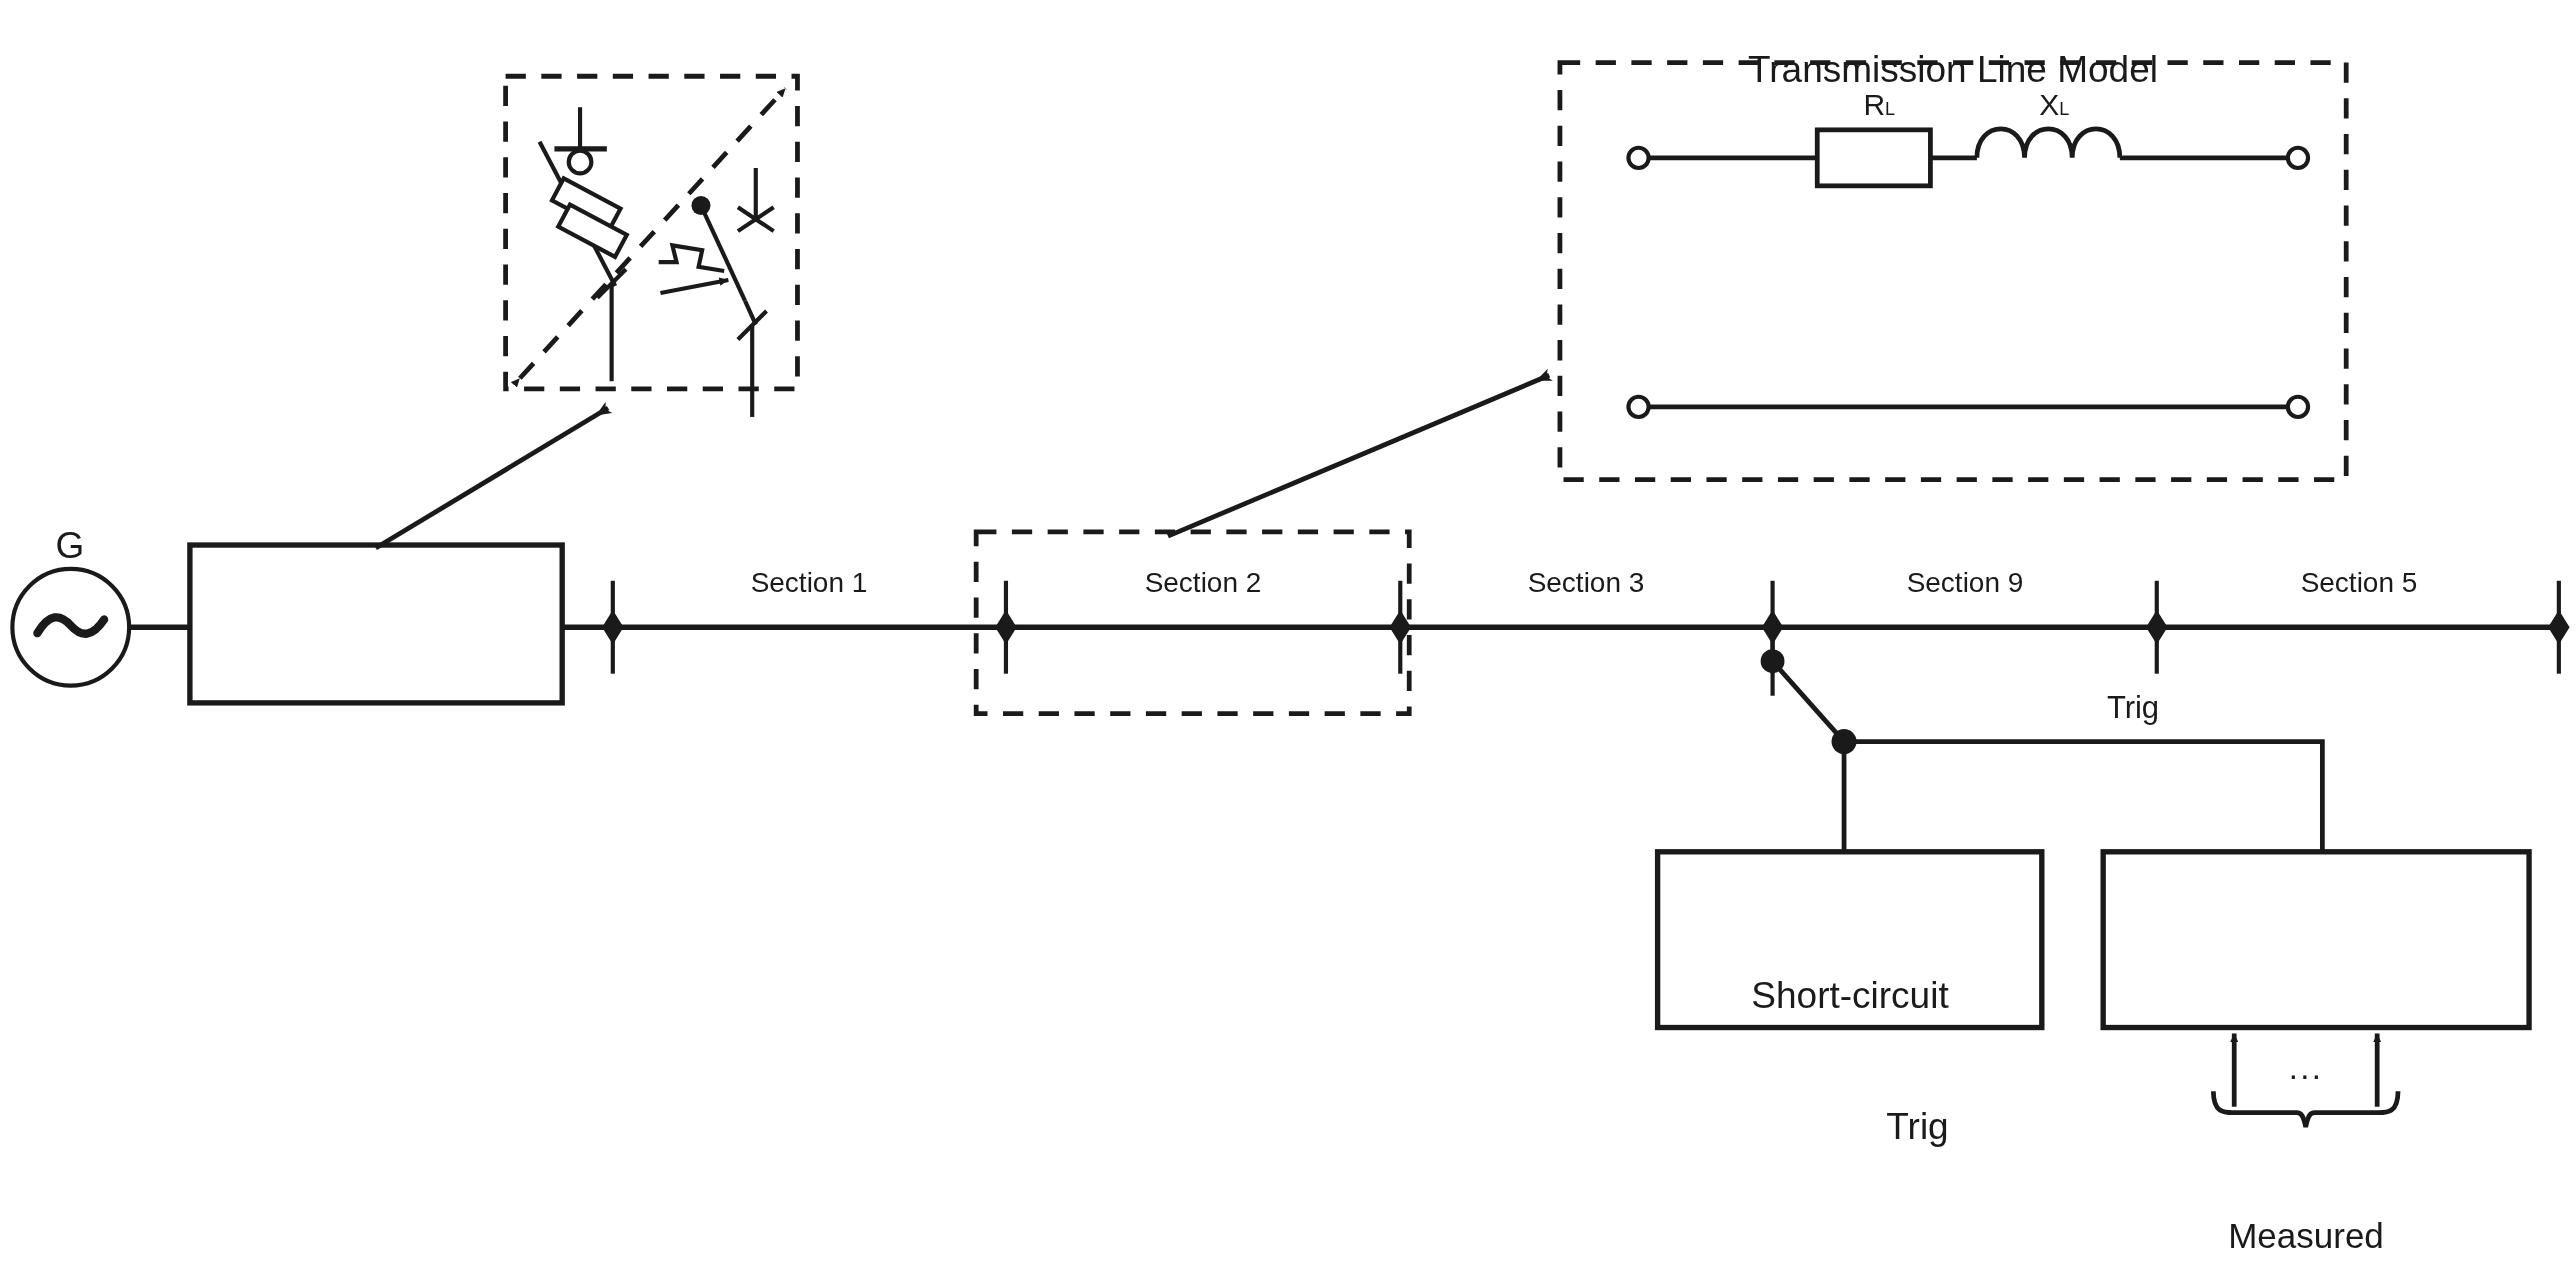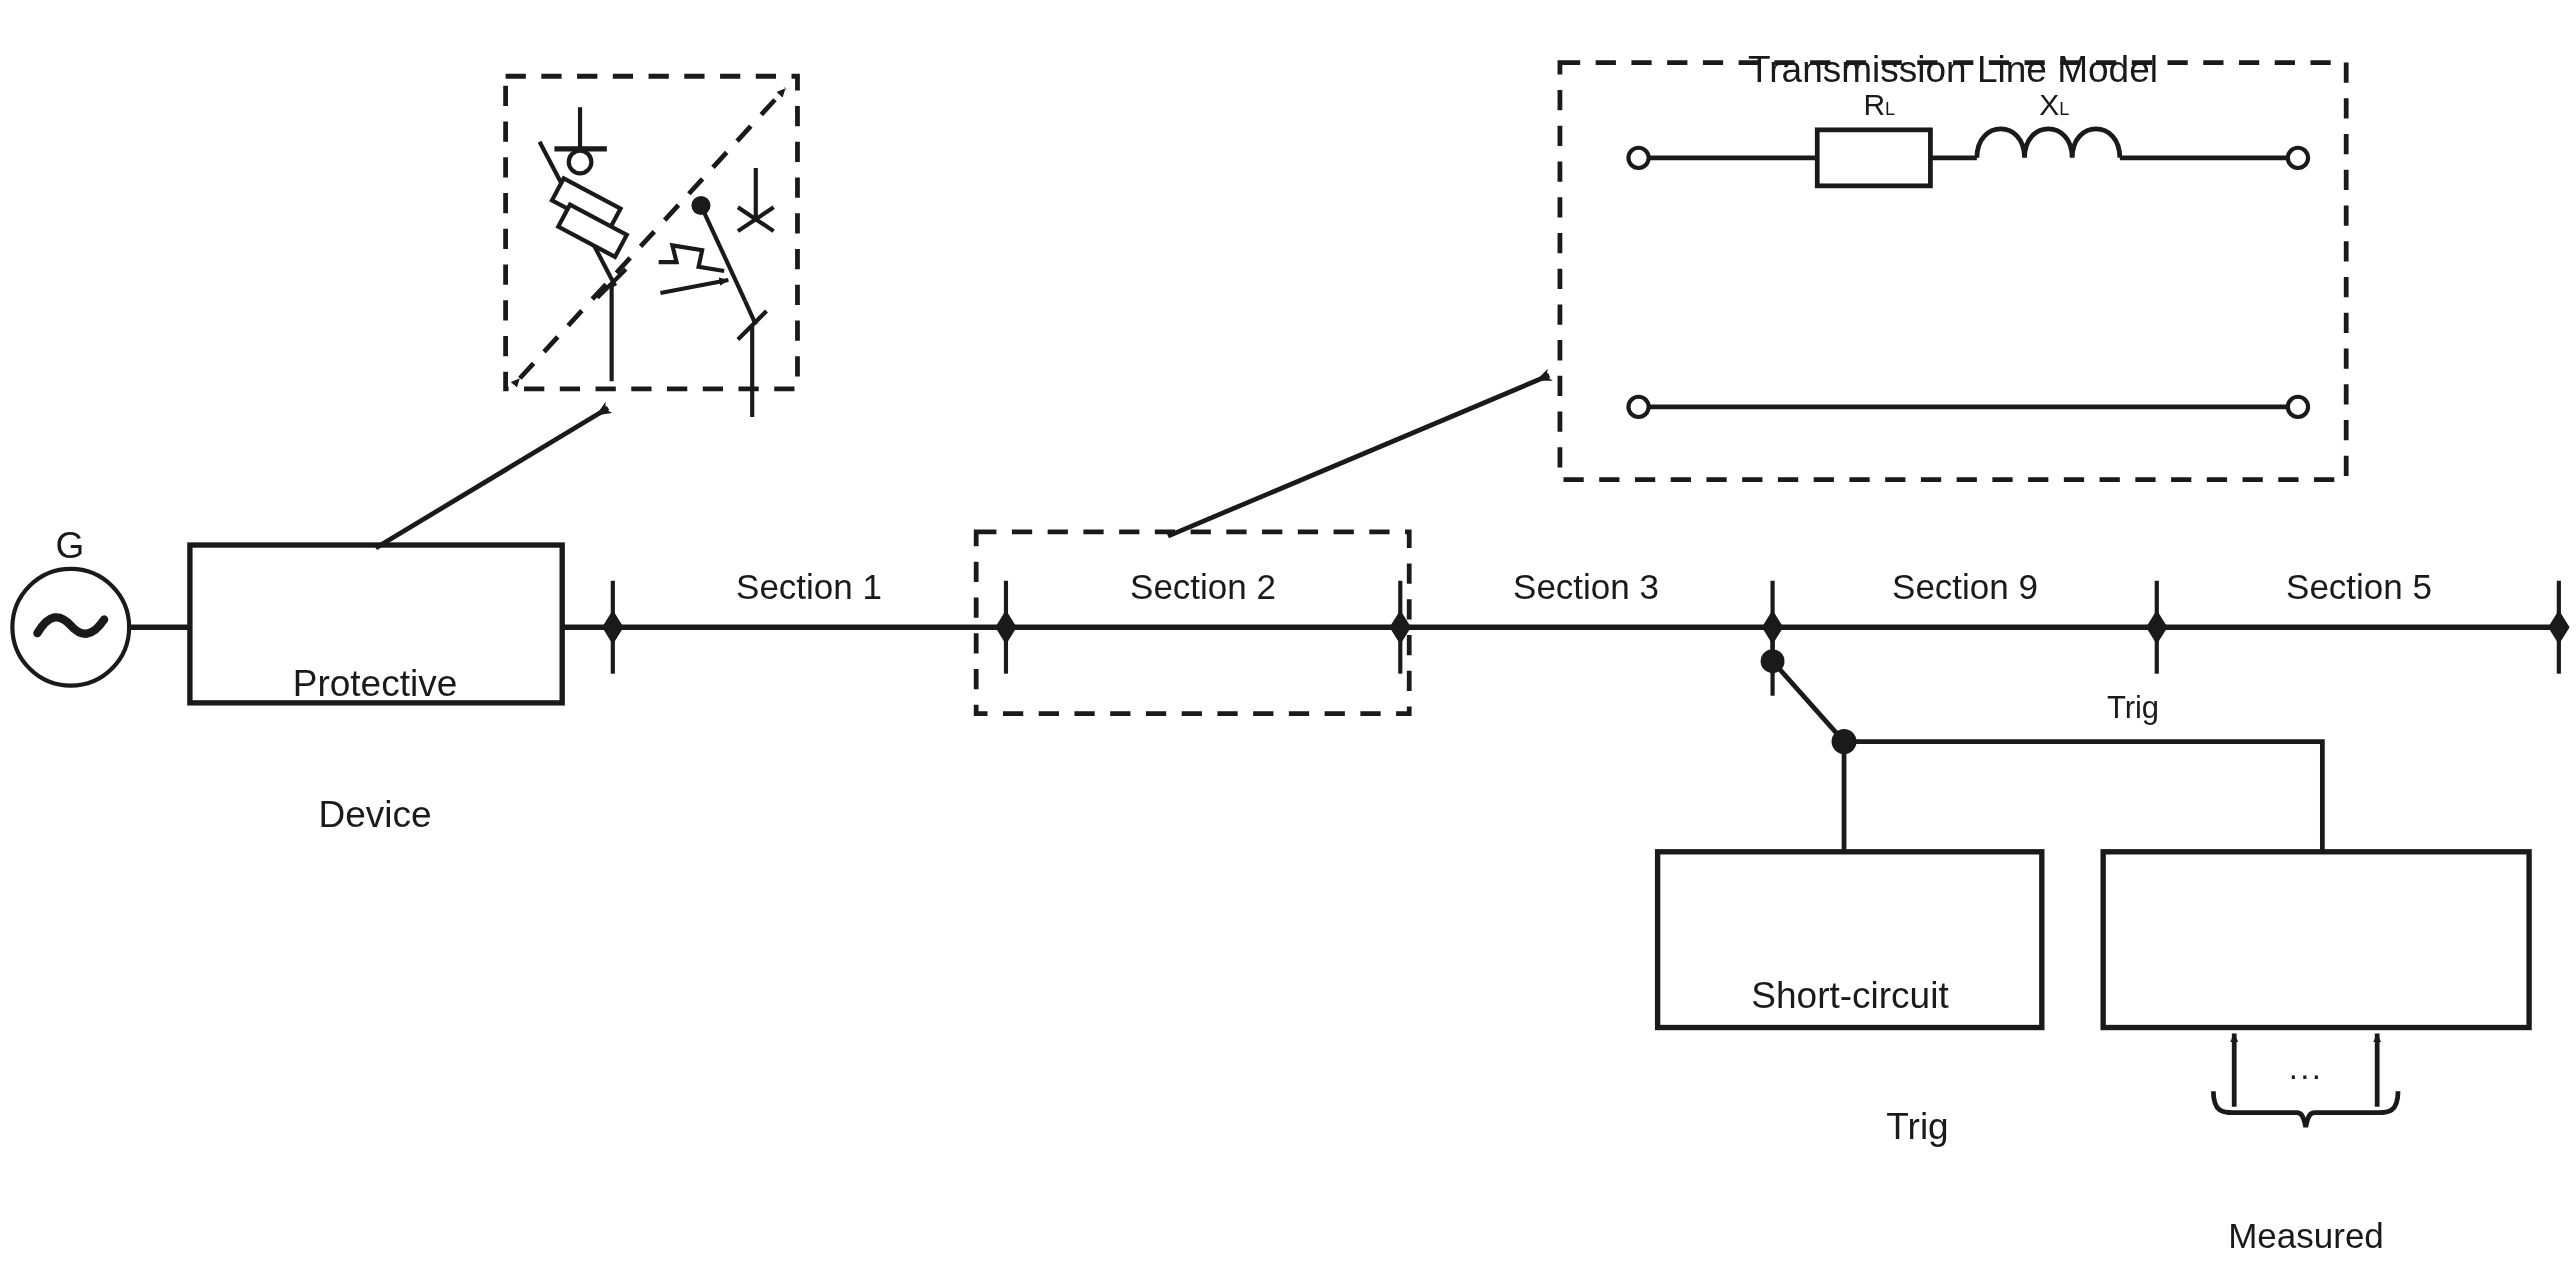--- a/index.html
+++ b/index.html
@@ -14,21 +14,21 @@
   #stage svg{position:absolute;left:0;top:0;width:2576px;height:1264px;}
   .lbl{
     position:absolute;
     font-family:"Liberation Sans", sans-serif;
     color:#1a1a1a;
     white-space:pre;
     line-height:1.18;
     text-align:center;
   }
   .t-title{font-size:37px;margin-top:42px;}
-  .t-section{font-size:35px;}
+  .t-section{font-size:28px;}
   .t-box{font-size:37px;}
   .t-gen{font-size:37px;}
   .t-trig{font-size:31px;}
   .t-meas{font-size:35px;}
   .t-comp{font-size:30px;}
   .t-sub{font-size:18px;}
   .ctr{transform:translateX(-50%);}
 </style>
 </head>
 <body>
@@ -162,24 +162,20 @@
                L3855,1868
                C3862,1868 3866,1872 3870,1892
                C3874,1872 3878,1868 3885,1868
                L3992,1868
                C4007,1868 4025,1868 4025,1832" stroke-width="8" fill="none"></path>
     </g>
   </svg>
 
   <div class="lbl t-gen ctr" style="left:70px;top:524px;">G</div>
 
-  <div class="lbl t-box ctr" style="left:375px;top:575px;">
-    <div>Protective</div>
-    <div>Device</div>
-  </div>
 
   <div class="lbl t-title ctr" style="left:1953px;top:6px;">Transmission Line Model</div>
 
   <div class="lbl ctr" style="left:1874px;top:76px;">
     <span class="t-comp">R</span><span class="t-sub">L</span>
   </div>
 
   <div class="lbl ctr" style="left:2049px;top:76px;">
     <span class="t-comp">X</span><span class="t-sub">L</span>
   </div>

